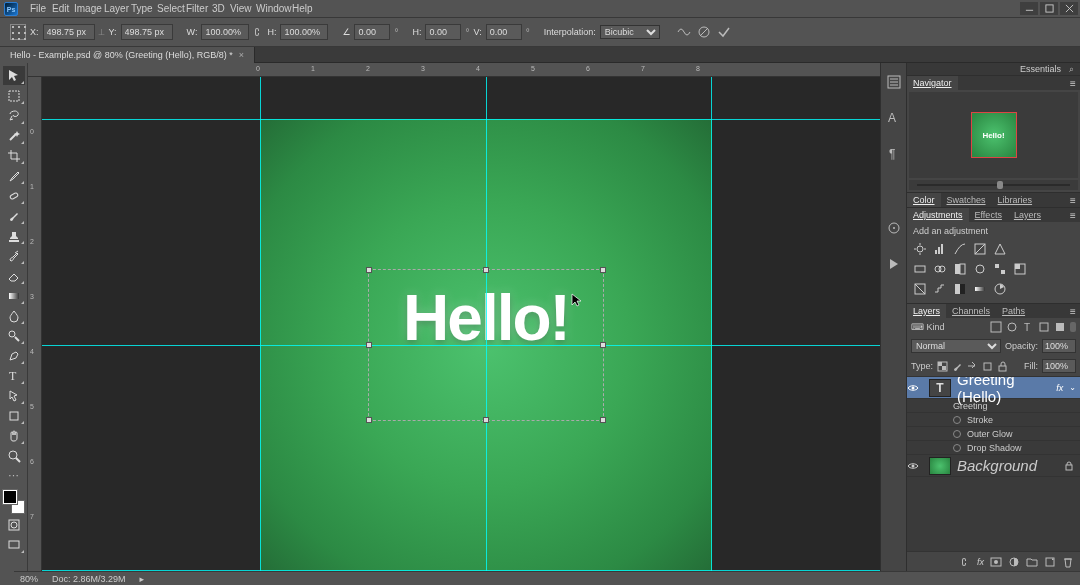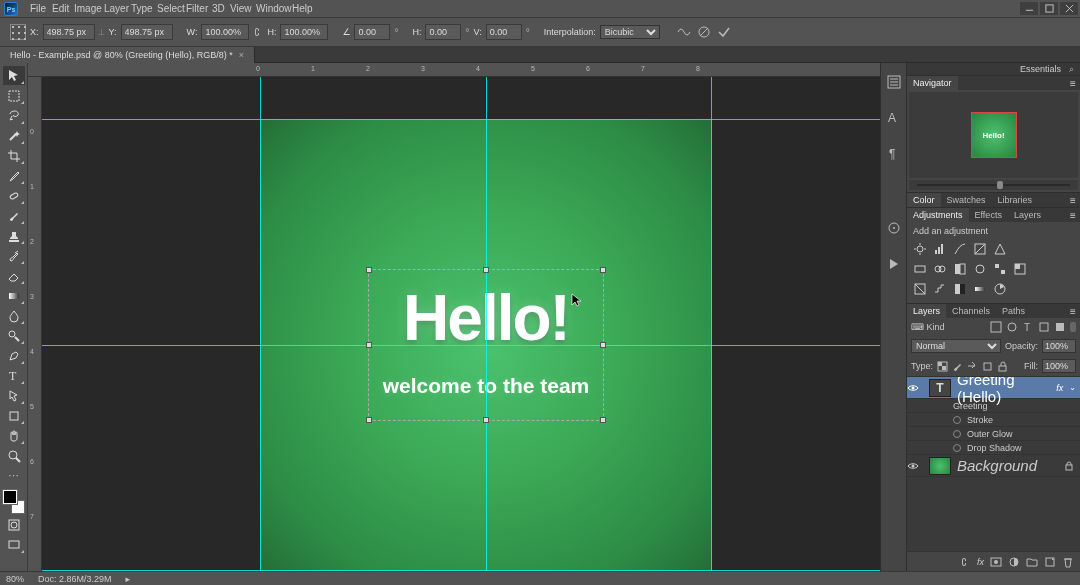--- a/index.html
+++ b/index.html
@@ -50,21 +50,21 @@
   .guide-h { position:absolute; left:14px; right:0; height:1px; background:#00ffff; opacity:0.8; }
   .transformbox { position:absolute; border:1px dashed #aaa; }
   .handle { position:absolute; width:6px; height:6px; background:#ddd; border:1px solid #555; transform:translate(-50%,-50%); }
 
   .collapsedpanels { width:26px; background:#454545; border-left:1px solid #2f2f2f; display:flex; flex-direction:column; align-items:center; padding-top:10px; gap:18px; }
   .cp-ic { width:18px; height:18px; display:flex; align-items:center; justify-content:center; cursor:pointer; }
 
   .panels { width:174px; background:#454545; display:flex; flex-direction:column; border-left:1px solid #2e2e2e; }
   .panel { border-top:1px solid #2e2e2e; }
   .panel-tabrow { height:14px; background:#383838; display:flex; align-items:center; gap:0px; }
-  .ptab { padding:0 6px; height:14px; line-height:14px; font-size:9px; cursor:pointer; color:#bbb; background:#383838; }
+  .ptab { padding:0 6px; height:14px; line-height:14px; font-size:9px; cursor:pointer; color:#bbb; background:#383838;text-decoration:underline; }
   .ptab.active { background:#454545; color:#eee; }
   .ptab-menu { margin-left:auto; width:14px; text-align:center; cursor:pointer; }
   .panel-body { background:#454545; padding:4px 6px; }
 
   .navthumb { height:86px; display:flex; align-items:center; justify-content:center; background:#3b3b3b; position:relative; margin:2px; }
   .navthumb .mini { width:46px; height:46px; background:radial-gradient(circle,#4cc26e,#2c8a44 90%); border:1px solid #d44; display:flex; flex-direction:column; align-items:center; justify-content:center; }
   .navthumb .mini .m1 { font-size:8px; font-weight:800; color:#fff; }
   .navslider { height:10px; background:#3b3b3b; position:relative; margin:0 2px 2px; }
   .navslider .track { position:absolute; top:4px; left:8px; right:8px; height:2px; background:#2a2a2a; }
   .navslider .knob { position:absolute; top:1px; left:88px; width:6px; height:8px; background:#888; border-radius:2px; }
@@ -81,21 +81,21 @@
   .eye { width:18px; text-align:center; cursor:pointer; }
   .lthumb { width:22px; height:18px; margin:0 4px; border:1px solid #222; display:flex; align-items:center; justify-content:center; }
   .lthumb.text { background:#444; color:#ddd; font-size:12px; font-weight:bold; }
   .lthumb.bg { background:radial-gradient(circle,#4cc26e,#2c8a44 90%); }
   .lname { flex:1; font-size:15px; padding-left:2px; }
   .lfx { padding:0 6px; font-size:9px; font-style:italic; }
   .subrow { display:flex; align-items:center; height:14px; padding-left:46px; font-size:9px; color:#ccc; border-bottom:1px solid #333; background:#3a3a3a; }
   .subrow .dot { width:8px; height:8px; border:1px solid #888; border-radius:50%; margin-right:6px; }
   .layers-footer { height:20px; background:#454545; border-top:1px solid #333; display:flex; align-items:center; justify-content:flex-end; gap:6px; padding:0 6px; }
 
-  .statusbar { height:14px; background:#535353; border-top:1px solid #383838; display:flex; align-items:center; padding:0 6px; gap:14px; font-size:9px; color:#ccc; }
+  .statusbar { height:14px; background:#535353; border-top:1px solid #383838; display:flex; align-items:center; padding:0 6px; gap:14px; font-size:9px; color:#ccc;margin-left:14px; }
 
   select.blend { background:#5a5a5a; border:1px solid #333; color:#ddd; font-size:9px; height:14px; }
   input.inp { background:#5a5a5a; border:1px solid #333; color:#ddd; font-size:9px; height:14px; width:34px; padding:0 2px; }
 
   svg { display:block; }
 </style>
 </head>
 <body>
 
 <div class="titlebar">
@@ -374,21 +374,20 @@
       <span class="rtick-v" style="top:166px">2</span>
       <span class="rtick-v" style="top:221px">3</span>
       <span class="rtick-v" style="top:276px">4</span>
       <span class="rtick-v" style="top:331px">5</span>
       <span class="rtick-v" style="top:386px">6</span>
       <span class="rtick-v" style="top:441px">7</span>
     </div>
 
     <div class="canvas">
       <div class="canvas-text1">Hello!</div>
-      <div class="canvas-text2">welcome to the team</div>
     </div>
 
     <div class="guide-v" style="left:232px"></div>
     <div class="guide-v" style="left:458px"></div>
     <div class="guide-v" style="left:683px"></div>
     <div class="guide-h" style="top:56px"></div>
     <div class="guide-h" style="top:282px"></div>
     <div class="guide-h" style="top:507px"></div>
 
     <div class="transformbox" style="left:340px; top:206px; width:236px; height:152px;">

